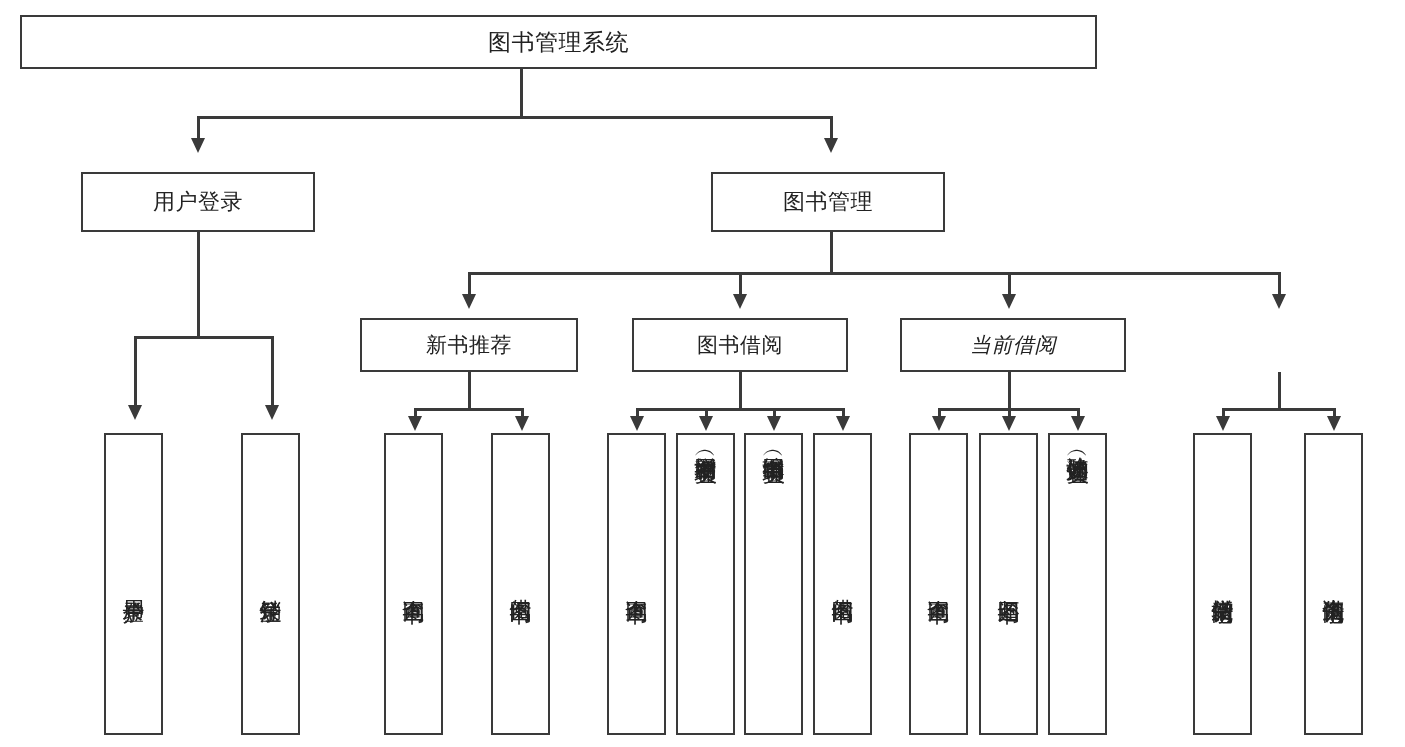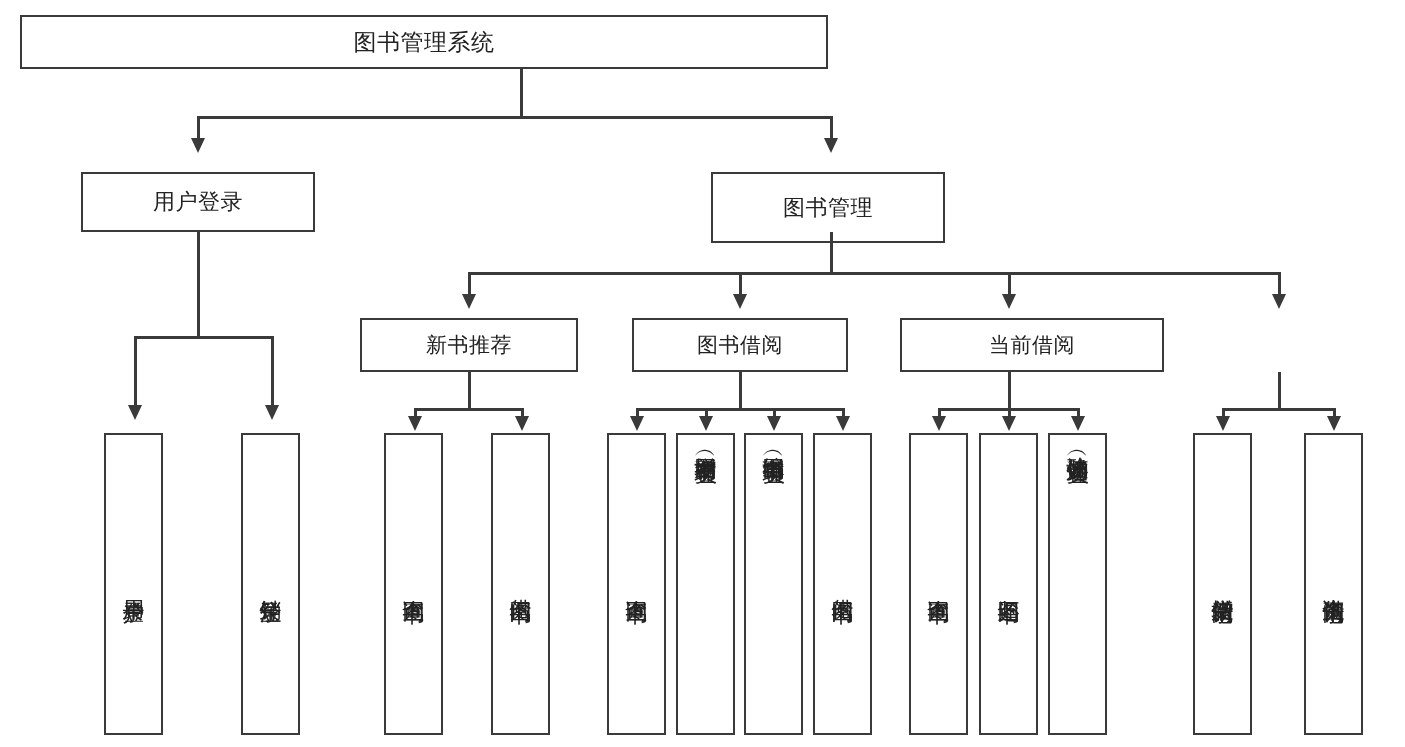--- a/index.html
+++ b/index.html
@@ -88,36 +88,36 @@
     letter-spacing: 0.5px;
     white-space: nowrap;
     font-family: "DejaVu Sans", "Liberation Sans", sans-serif;
   }
 </style>
 </head>
 <body>
 
 <div id="canvas">
 
-  <div class="node root" style="left:20px; top:15px; width:808px; height:54px;text-align:right;">
+  <div class="node root" style="left:20px; top:15px; width:1077px; height:54px;text-align:right;">
     <span class="label">图书管理系统</span>
   </div>
 
   <div class="vline" style="left:520px; top:69px; height:48px;"></div>
   <div class="hline" style="left:197px; top:116px; width:635px;"></div>
   <div class="vline" style="left:197px; top:116px; height:25px;"></div>
   <div class="arrow" style="left:191px; top:138px;"></div>
   <div class="vline" style="left:830px; top:116px; height:25px;"></div>
   <div class="arrow" style="left:824px; top:138px;"></div>
 
   <div class="node mid" style="left:81px; top:172px; width:234px; height:60px;">
     <span class="label">用户登录</span>
   </div>
 
-  <div class="node mid" style="left:711px; top:172px; width:234px; height:71px;">
+  <div class="node mid" style="left:711px; top:172px; width:234px; height:60px;">
     <span class="label">图书管理</span>
   </div>
 
   <div class="vline" style="left:197px; top:232px; height:106px;"></div>
   <div class="hline" style="left:134px; top:336px; width:140px;"></div>
   <div class="vline" style="left:134px; top:336px; height:72px;"></div>
   <div class="arrow" style="left:128px; top:405px;"></div>
   <div class="vline" style="left:271px; top:336px; height:72px;"></div>
   <div class="arrow" style="left:265px; top:405px;"></div>
 
@@ -131,21 +131,21 @@
   <div class="arrow" style="left:1002px; top:294px;"></div>
   <div class="vline" style="left:1278px; top:272px; height:25px;"></div>
   <div class="arrow" style="left:1272px; top:294px;"></div>
 
   <div class="node cat" style="left:632px; top:318px; width:216px; height:54px;">
     <span class="label">图书借阅</span>
   </div>
   <div class="node cat" style="left:360px; top:318px; width:218px; height:54px;">
     <span class="label">新书推荐</span>
   </div>
-  <div class="node cat" style="left:900px; top:318px; width:264px; height:54px;">
+  <div class="node cat" style="left:900px; top:318px; width:226px; height:54px;font-style:italic;">
     <span class="label">当前借阅</span>
   </div>
 
   <div class="vline" style="left:468px; top:372px; height:38px;"></div>
   <div class="hline" style="left:414px; top:408px; width:110px;"></div>
   <div class="vline" style="left:414px; top:408px; height:12px;"></div>
   <div class="arrow" style="left:408px; top:416px;"></div>
   <div class="vline" style="left:521px; top:408px; height:12px;"></div>
   <div class="arrow" style="left:515px; top:416px;"></div>
 

